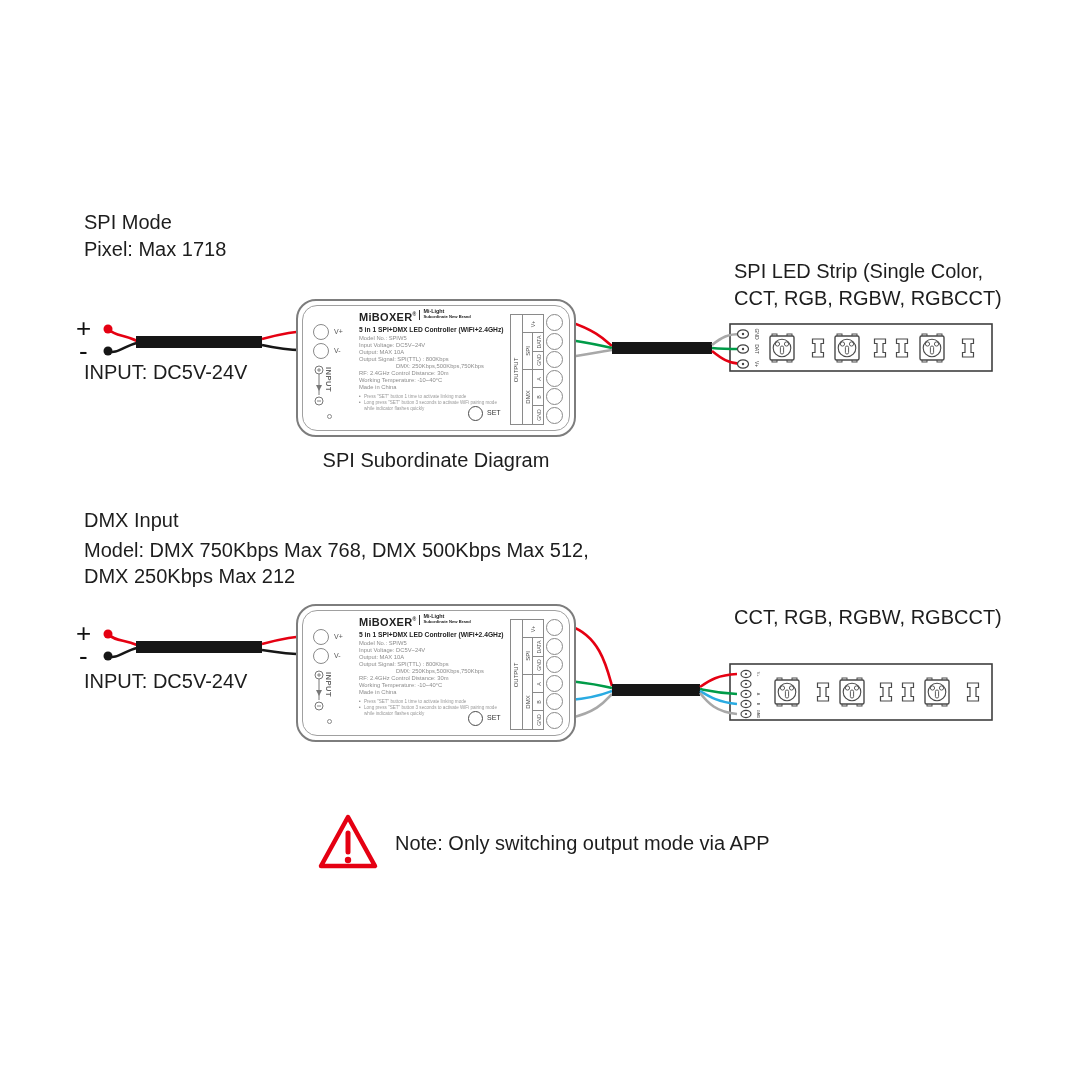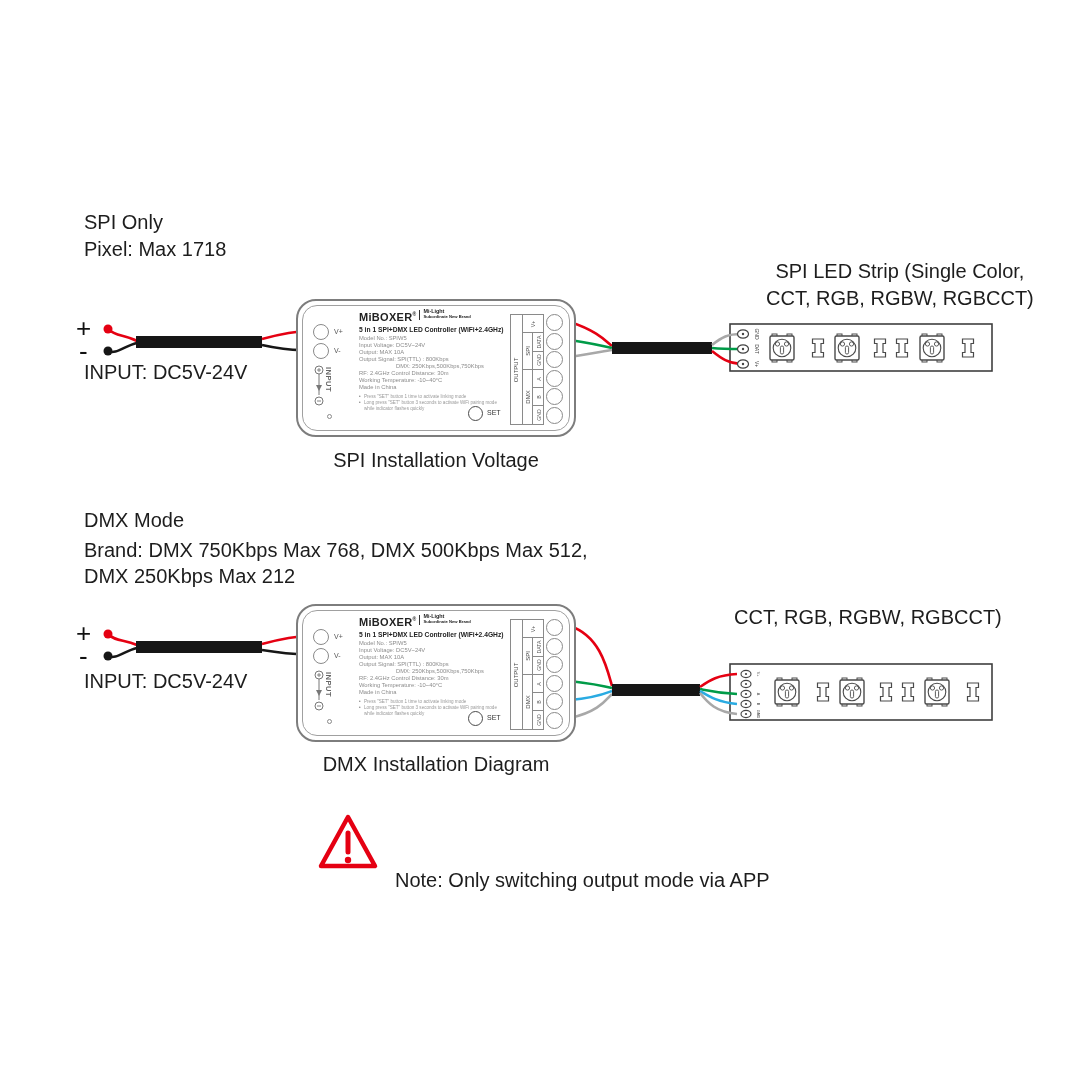--- a/index.html
+++ b/index.html
@@ -176,43 +176,42 @@
       <use href="#resdef" transform="translate(973,692)"></use>
     </g>
 
     <g>
       <path d="M348,817 L375,866 L321,866 Z" fill="none" stroke="#e50012" stroke-width="4.5" stroke-linejoin="round"></path>
       <path d="M348,833 L348,852" stroke="#e50012" stroke-width="5" stroke-linecap="round"></path>
       <circle cx="348" cy="860" r="3.2" fill="#e50012"></circle>
     </g>
   </svg>
 
-  <div class="lbl" style="left:84px; top:211px;">SPI Only</div>
+  <div class="lbl" style="left:84px; top:211px;">SPI Mode</div>
   <div class="lbl" style="left:84px; top:238px;">Pixel: Max 1718</div>
   <div class="sign" style="left:76px; top:315px;">+</div>
   <div class="sign" style="left:79px; top:338px;">-</div>
   <div class="lbl" style="left:84px; top:361px;">INPUT: DC5V-24V</div>
-  <div class="hdr" style="left:766px; top:258px;text-align:center;">
+  <div class="hdr" style="left:734px; top:258px;">
     <div>SPI LED Strip (Single Color,</div>
     <div>CCT, RGB, RGBW, RGBCCT)</div>
   </div>
-  <div class="caption" style="left:296px; top:449px;">SPI Installation Voltage</div>
-
-  <div class="lbl" style="left:84px; top:509px;">DMX Mode</div>
-  <div class="lbl" style="left:84px; top:539px;">Brand: DMX 750Kbps Max 768, DMX 500Kbps Max 512,</div>
+  <div class="caption" style="left:296px; top:449px;">SPI Subordinate Diagram</div>
+
+  <div class="lbl" style="left:84px; top:509px;">DMX Input</div>
+  <div class="lbl" style="left:84px; top:539px;">Model: DMX 750Kbps Max 768, DMX 500Kbps Max 512,</div>
   <div class="lbl" style="left:84px; top:565px;">DMX 250Kbps Max 212</div>
   <div class="sign" style="left:76px; top:620px;">+</div>
   <div class="sign" style="left:79px; top:643px;">-</div>
   <div class="lbl" style="left:84px; top:670px;">INPUT: DC5V-24V</div>
   <div class="hdr" style="left:734px; top:604px;">
     <div>CCT, RGB, RGBW, RGBCCT)</div>
   </div>
-  <div class="caption" style="left:296px; top:753px;">DMX Installation Diagram</div>
-
-  <div class="lbl" style="left:395px; top:869px;">Note: Only switching output mode via APP</div>
+
+  <div class="lbl" style="left:395px; top:832px;">Note: Only switching output mode via APP</div>
 
   <div class="device-slot" style="left:296px; top:299px;">
   <div class="dev">
     <div class="dev-inner"></div>
 
     <div class="term lterm" style="top:23px;"></div>
     <div class="term lterm" style="top:42px;"></div>
     <div class="tlabel" style="left:36px; top:27px;">V+</div>
     <div class="tlabel" style="left:36px; top:46px;">V-</div>
 

